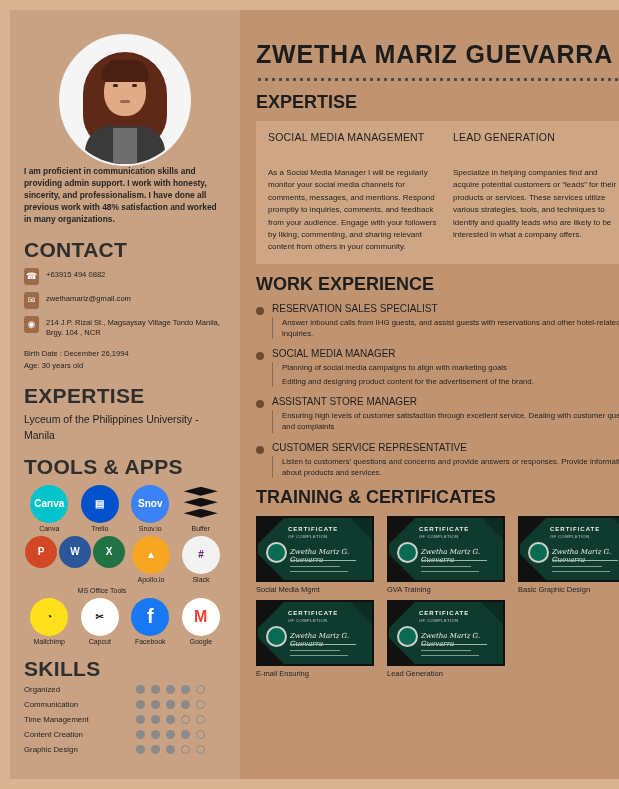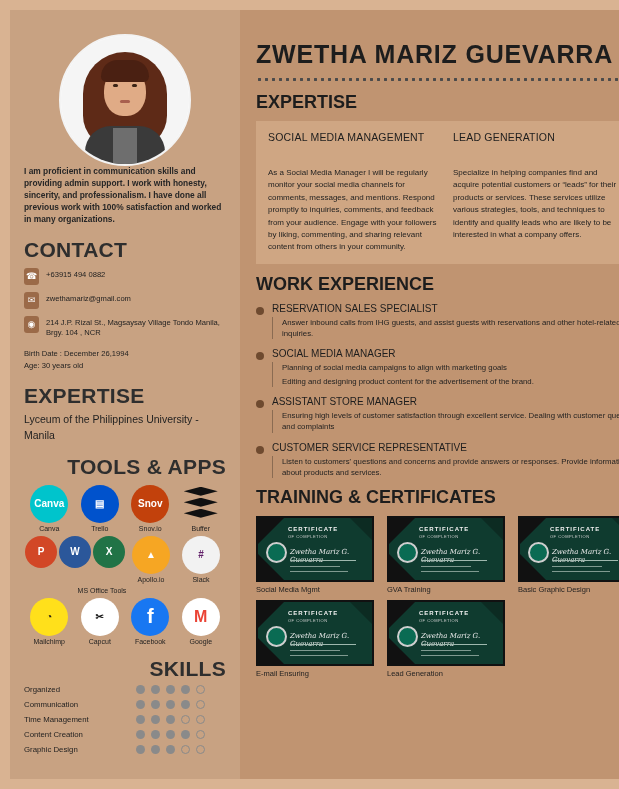--- a/index.html
+++ b/index.html
@@ -31,21 +31,21 @@
   .ph-body{position:absolute;left:24px;top:90px;width:80px;height:44px;background:#3a3a3a;border-radius:26px 26px 0 0;}
   .ph-shirt{position:absolute;left:52px;top:92px;width:24px;height:42px;background:#6e6e6e;}
   .ph-eye-l{position:absolute;left:52px;top:48px;width:5px;height:3px;background:#3b2417;border-radius:2px;}
   .ph-eye-r{position:absolute;left:71px;top:48px;width:5px;height:3px;background:#3b2417;border-radius:2px;}
   .ph-mouth{position:absolute;left:59px;top:64px;width:10px;height:3px;background:#a8604f;border-radius:2px;}
 
   .sec-title{
     font-size:21px;font-weight:bold;color:#2e2e2e;letter-spacing:.3px;
     margin:12px 0 4px 0;
   }
-  .sec-title.center{text-align:right;}
+  .sec-title.center{text-align:left;}
   .left p.body{
     font-size:8.4px;line-height:1.42;color:#262626;margin:0;font-weight:bold;
   }
   .contact-list{margin-top:6px;}
   .contact-row{display:flex;align-items:flex-start;gap:7px;margin-bottom:7px;}
   .c-ico{
     width:15px;height:17px;flex:0 0 15px;border-radius:3px;background:#9b6a48;
     display:flex;align-items:center;justify-content:center;color:#fff;font-size:9px;line-height:1;
   }
   .c-txt{font-size:7.6px;color:#1f1f1f;line-height:1.35;padding-top:2px;}
@@ -140,21 +140,21 @@
           <div class="ph-body"></div>
           <div class="ph-shirt"></div>
           <div class="ph-face"></div>
           <div class="ph-hair2"></div>
           <div class="ph-eye-l"></div>
           <div class="ph-eye-r"></div>
           <div class="ph-mouth"></div>
         </div>
       </div>
 
-      <p class="body">I am proficient in communication skills and providing admin support. I work with honesty, sincerity, and professionalism. I have done all previous work with 100% satisfaction and worked in many organizations.</p>
+      <p class="body">I am proficient in communication skills and providing admin support. I work with honesty, sincerity, and professionalism. I have done all previous work with 48% satisfaction and worked in many organizations.</p>
 
       <div class="sec-title">CONTACT</div>
       <div class="contact-list">
         <div class="contact-row">
           <span class="c-ico">☎</span>
           <span class="c-txt">+63915 494 0882</span>
         </div>
         <div class="contact-row">
           <span class="c-ico">✉</span>
           <span class="c-txt">zwethamariz@gmail.com</span>
@@ -179,21 +179,21 @@
         <div class="tool-row">
           <div class="tool">
             <div class="circle" style="background:#00c4cc">Canva</div>
             <span class="lbl">Canva</span>
           </div>
           <div class="tool">
             <div class="circle" style="background:#0052cc">▤</div>
             <span class="lbl">Trello</span>
           </div>
           <div class="tool">
-            <div class="circle" style="background:#c2410c">Snov</div>
+            <div class="circle" style="background:#3b82f6">Snov</div>
             <span class="lbl">Snov.io</span>
           </div>
           <div class="tool">
             <div class="buffer-stack">
                 <i></i>
                 <i></i>
                 <i></i>
               </div>
             <span class="lbl">Buffer</span>
           </div>

